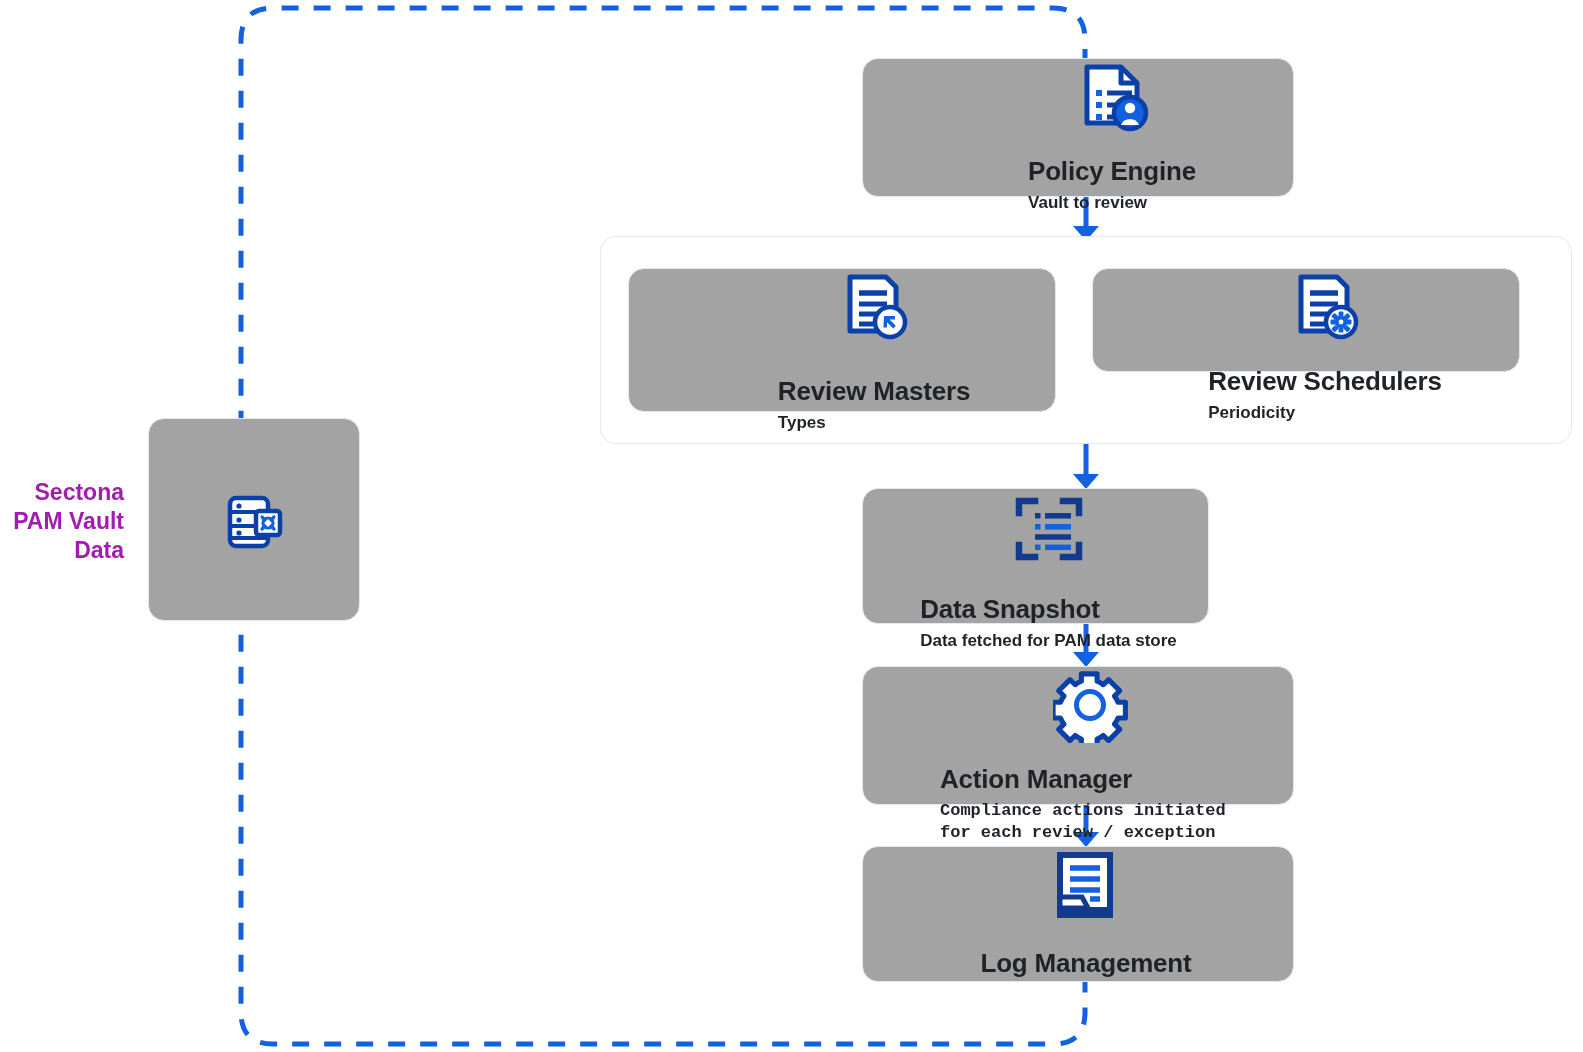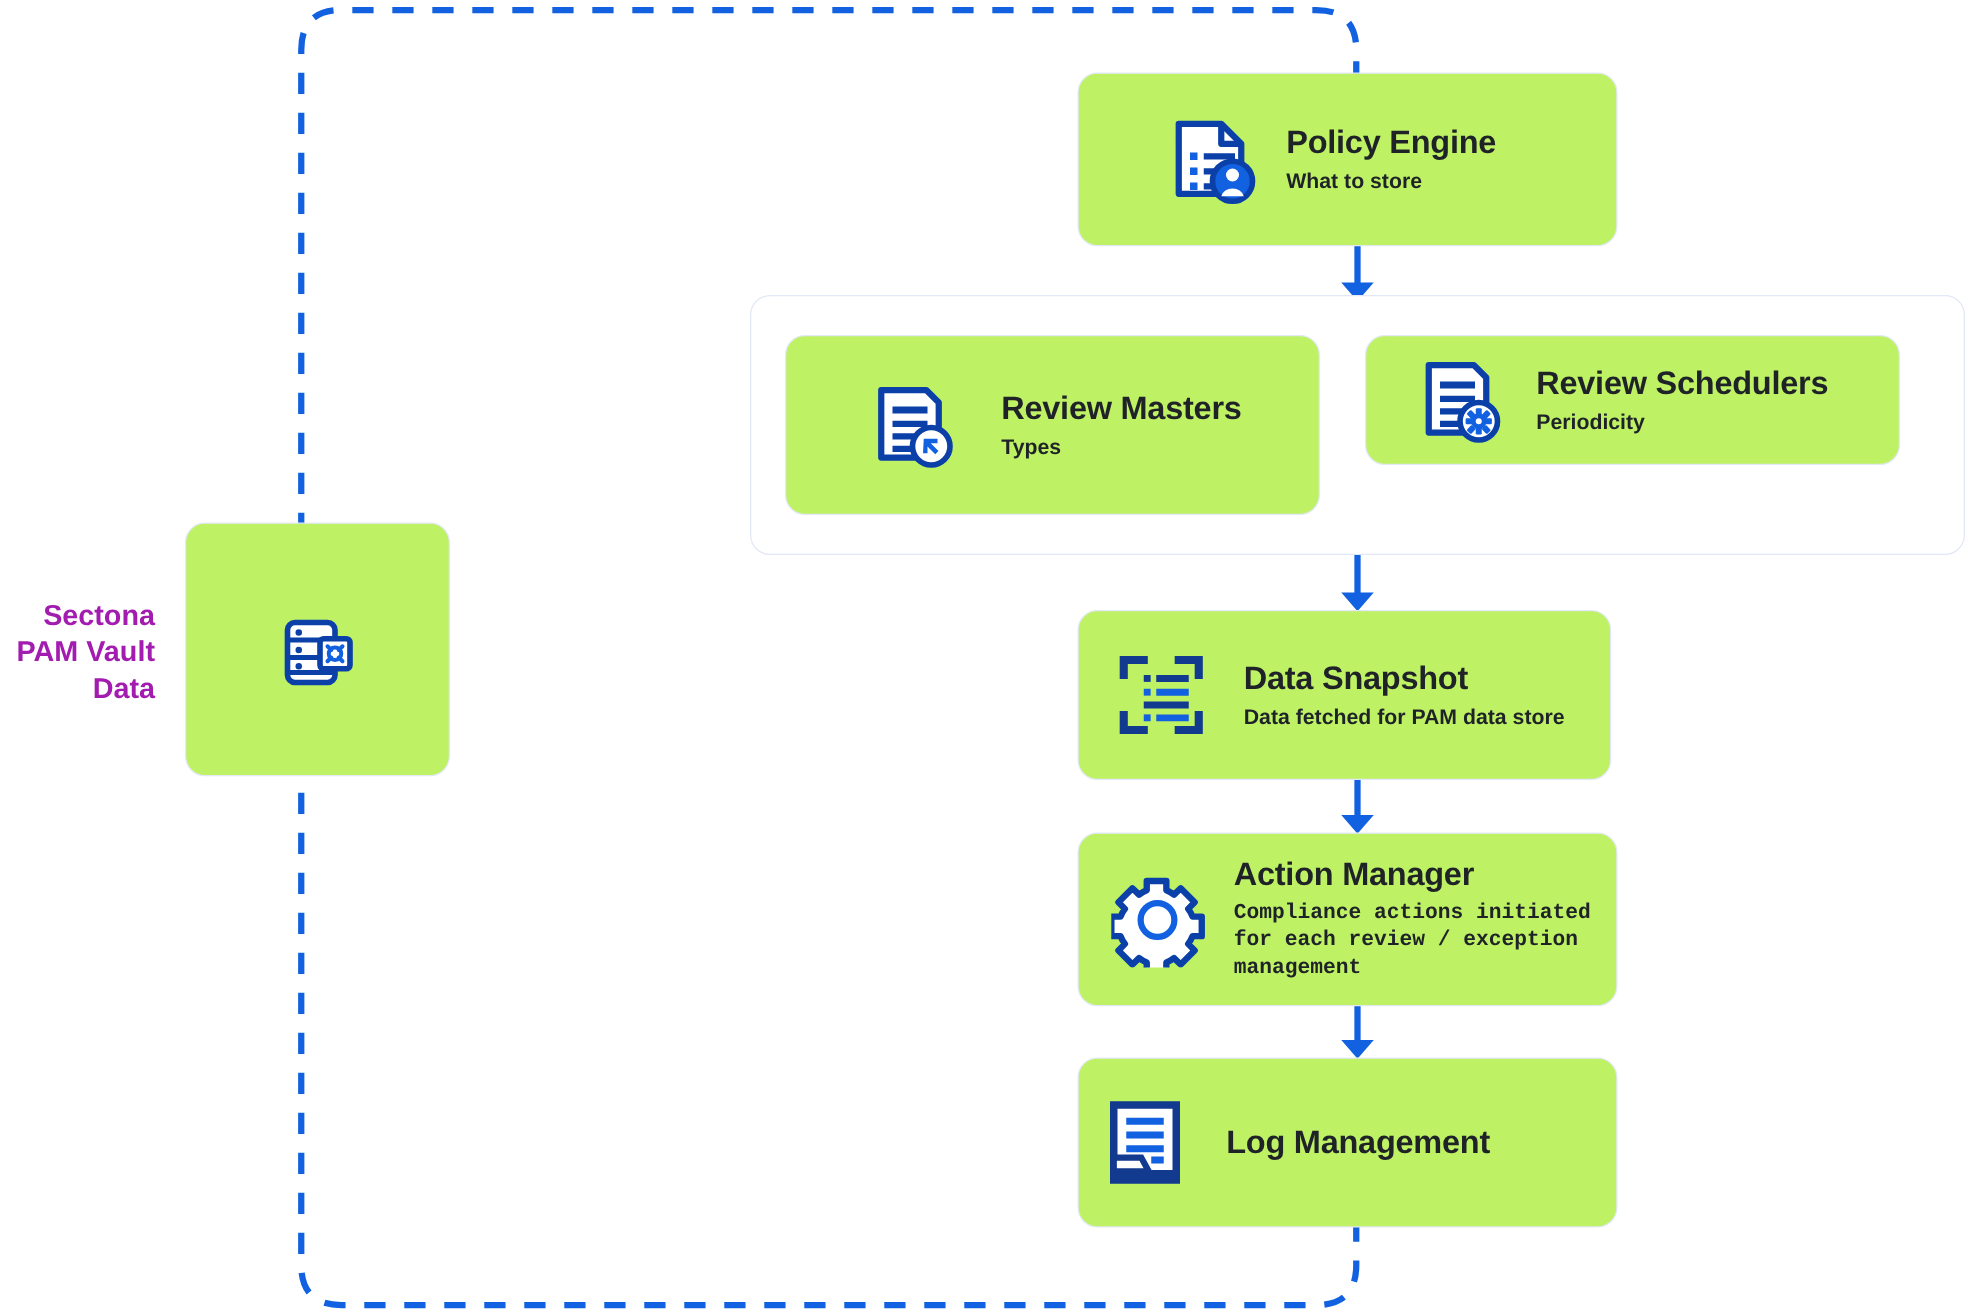--- a/index.html
+++ b/index.html
@@ -10,26 +10,27 @@
     overflow:hidden;
   }
   #stage { position:relative; width:1583px; height:1052px; }
 
   
   .loop-svg { position:absolute; left:0; top:0; width:1583px; height:1052px; pointer-events:none; }
 
   
   .card {
     position:absolute;
-    background:#bef264;
+    background:#a3a3a3;
     border:1px solid #e2e8f5;
     border-radius:16px;
     box-sizing:border-box;
     display:flex;
     align-items:center;
+    flex-direction:column;
   }
   .card .icon-wrap { flex:0 0 auto; display:flex; align-items:center; justify-content:center; }
   .card .txt { display:flex; flex-direction:column; justify-content:center; }
   .card .title {
     font-size:26px; font-weight:700; color:#1f2328; line-height:1.15;
     letter-spacing:-0.2px; white-space:nowrap;
   }
   .card .subtitle {
     font-size:17px; font-weight:700; color:#1f2328; line-height:1.28;
     margin-top:5px;
@@ -41,21 +42,21 @@
     left:148px; top:418px; width:212px; height:203px;
     justify-content:center;
   }
   #vault-label {
     position:absolute; left:0px; top:478px; width:124px;
     text-align:right;
     font-size:23px; font-weight:700; color:#a21caf; line-height:1.26;
   }
 
   #policy-card { left:862px; top:58px; width:432px; height:139px; padding-left:68px; gap:24px; }
-  #snapshot-card { left:862px; top:488px; width:427px; height:136px; padding-left:26px; gap:26px; }
+  #snapshot-card { left:862px; top:488px; width:347px; height:136px; padding-left:26px; gap:26px; }
   #action-card { left:862px; top:666px; width:432px; height:139px; padding-left:26px; gap:22px; }
   #log-card { left:862px; top:846px; width:432px; height:136px; padding-left:16px; gap:26px; }
 
   #review-group {
     position:absolute; left:600px; top:236px; width:972px; height:208px;
     border:1px solid #e2e8f5; border-radius:16px; background:#ffffff;
     box-sizing:border-box;
   }
   #masters-card { left:628px; top:268px; width:428px; height:144px; padding-left:64px; gap:36px; }
   #schedulers-card { left:1092px; top:268px; width:428px; height:104px; padding-left:38px; gap:26px; }
@@ -140,21 +141,21 @@
         <line x1="32" y1="34" x2="57" y2="34" stroke="#0b40a8" stroke-width="5"></line>
         <line x1="32" y1="46" x2="57" y2="46" stroke="#0b40a8" stroke-width="5"></line>
         <line x1="32" y1="58" x2="50" y2="58" stroke="#0b40a8" stroke-width="5"></line>
         <circle cx="55" cy="54" r="16" fill="#1161e0" stroke="#0b40a8" stroke-width="4.5"></circle>
         <circle cx="55" cy="49" r="5.2" fill="#fff"></circle>
         <path d="M46 66 a9.5 9 0 0 1 18 0 Z" fill="#fff"></path>
       </svg>
     </span>
     <span class="txt">
       <span class="title">Policy Engine</span>
-      <span class="subtitle">What to store</span>
+      <span class="subtitle">Vault to review</span>
     </span>
   </div>
 
   <div id="review-group"></div>
 
   <div class="card" id="masters-card">
     <span class="icon-wrap">
       <svg width="72" height="72" viewBox="0 0 72 72">
         <path d="M12 8 H48 L58 18 V62 H12 Z" fill="#fff" stroke="#0b40a8" stroke-width="5" stroke-linejoin="round"></path>
         <line x1="21" y1="24" x2="49" y2="24" stroke="#0b40a8" stroke-width="5.5"></line>

